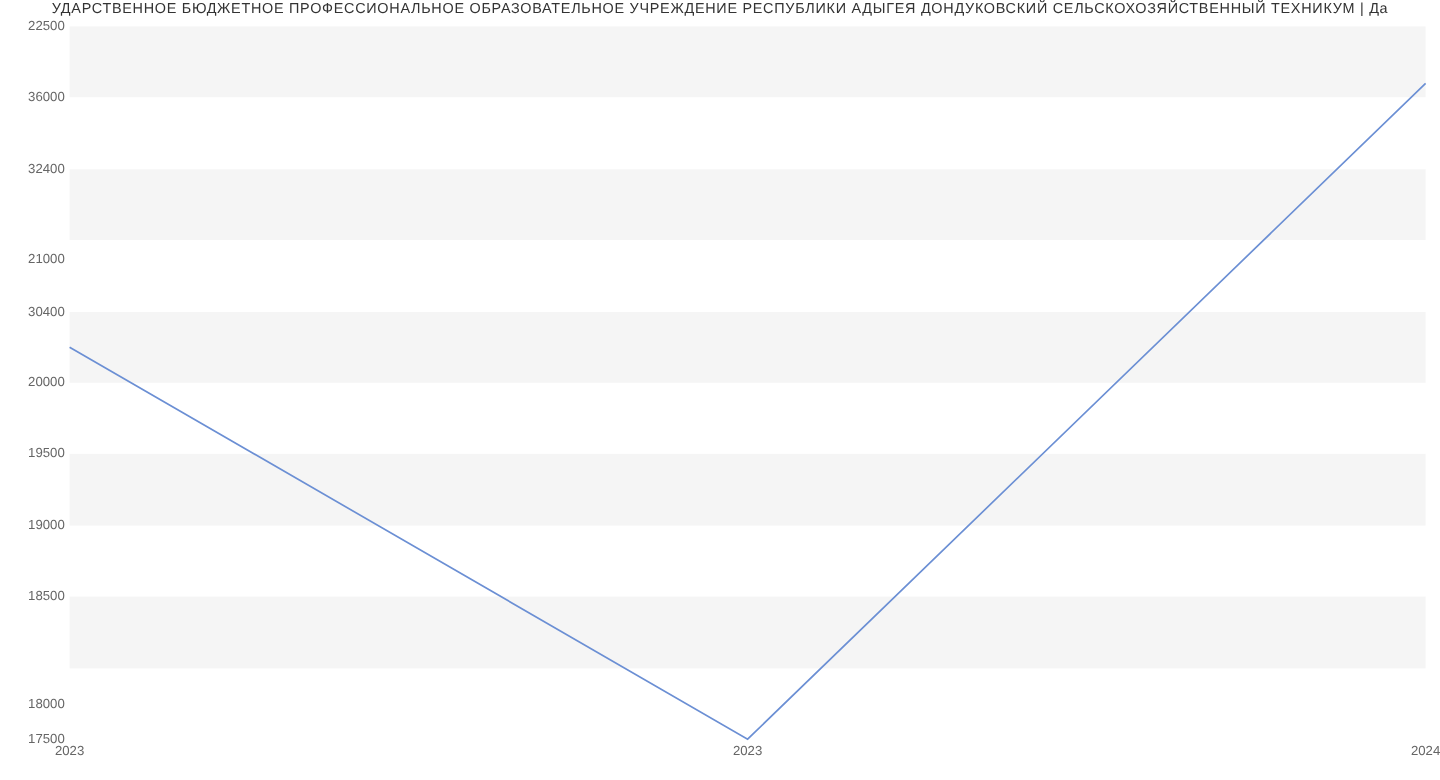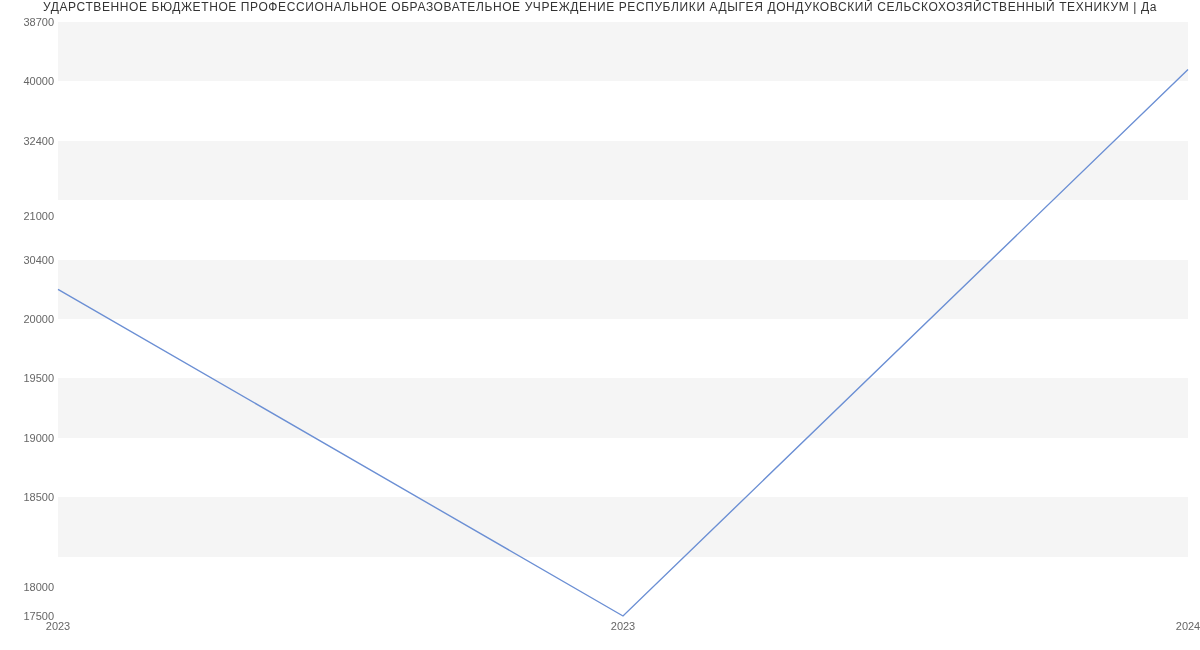--- a/index.html
+++ b/index.html
@@ -105,21 +105,21 @@
   <div id="yticks-container">
       <div class="ytick" style="top: 616px;">17500</div>
       <div class="ytick" style="top: 587px;">18000</div>
       <div class="ytick" style="top: 497.2px;">18500</div>
       <div class="ytick" style="top: 437.8px;">19000</div>
       <div class="ytick" style="top: 378.4px;">19500</div>
       <div class="ytick" style="top: 319px;">20000</div>
       <div class="ytick" style="top: 259.6px;">30400</div>
       <div class="ytick" style="top: 216px; text-align: right;">21000</div>
       <div class="ytick" style="top: 140.8px;">32400</div>
-      <div class="ytick" style="top: 81.4px;">40000</div>
-      <div class="ytick" style="top: 22px;">38700</div>
+      <div class="ytick" style="top: 81.4px;">36000</div>
+      <div class="ytick" style="top: 22px;">22500</div>
     </div>
   <div id="xticks-container">
       <div class="xtick" style="left: 58px;">2023</div>
       <div class="xtick" style="left: 623px;">2023</div>
       <div class="xtick" style="left: 1188px; text-align: center;">2024</div>
     </div>
 </div>
 
 </body></html>

